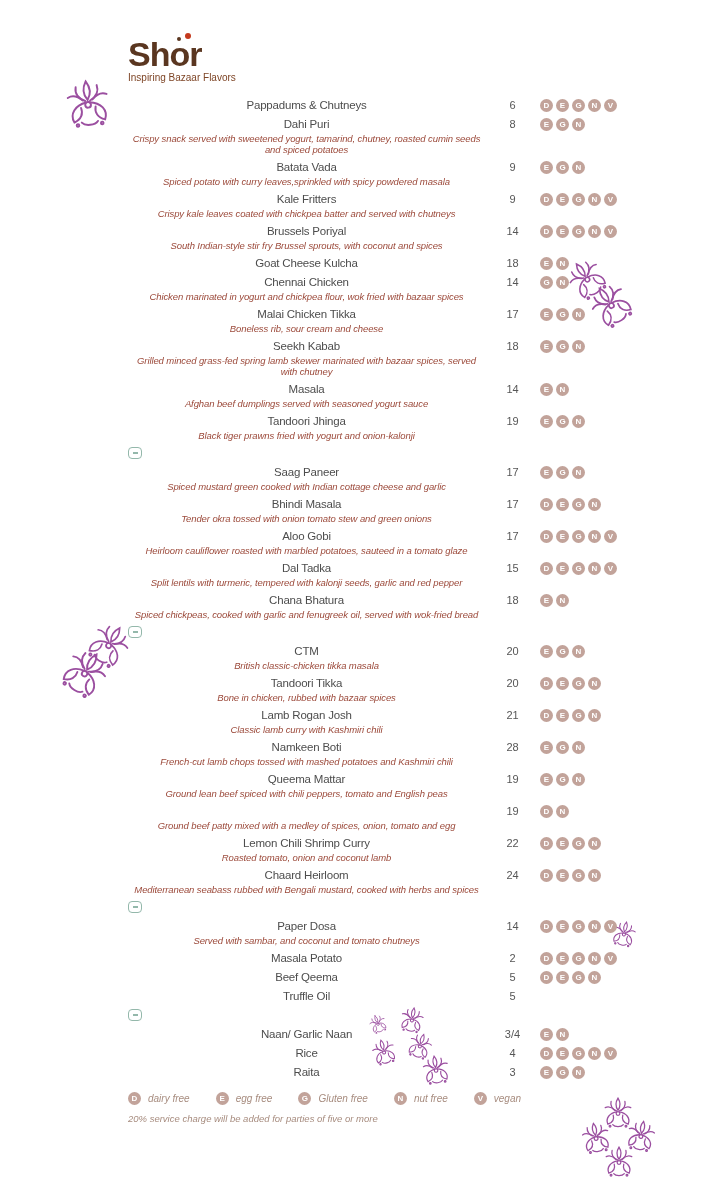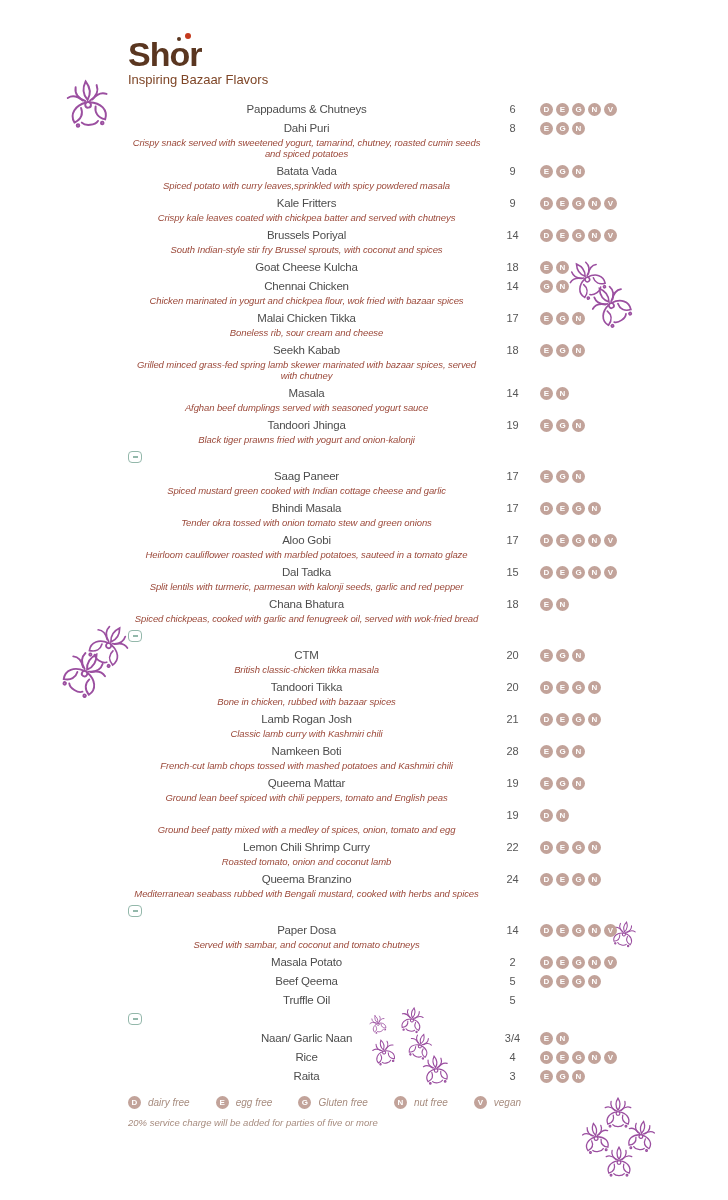--- a/index.html
+++ b/index.html
@@ -7,21 +7,21 @@
         font-family:"Liberation Sans",sans-serif;}
   .content{position:absolute;left:128px;top:36px;width:500px;}
 
   
   .brand{position:relative;margin-bottom:16px;}
   .logo{position:relative;font-size:34px;font-weight:800;letter-spacing:-1px;
         color:#5a3620;line-height:36px;}
   .logo-dot{position:absolute;border-radius:50%;}
   .dot-brown{width:4px;height:4px;background:#5a3620;left:49px;top:1px;}
   .dot-red{width:6px;height:6px;background:#c43a1e;left:57px;top:-3px;}
-  .tagline{font-size:13px;color:#7e4526;letter-spacing:0;margin-top:0;}
+  .tagline{font-size:10px;color:#7e4526;letter-spacing:0;margin-top:0;}
 
   
   .item{display:grid;grid-template-columns:357px 55px 1fr;align-items:start;margin-bottom:6px;text-align:center;}
   .item-name{grid-column:1;grid-row:1;font-size:11.5px;color:#4d4d4d;line-height:13px;letter-spacing:-0.2px;}
   .item-price{grid-column:2;grid-row:1;font-size:11px;color:#565656;line-height:13px;}
   .item-badges{grid-column:3;grid-row:1;display:flex;gap:3px;align-items:center;height:13px;}
   .item-desc{grid-column:1;grid-row:2;font-size:9.5px;font-style:italic;color:#9c4a3b;
              line-height:11px;letter-spacing:-0.1px;margin-top:2px;}
 
   .badge{width:13px;height:13px;border-radius:50%;background:#c2a39a;color:#ffffff;
@@ -357,21 +357,21 @@
     <span class="badge">D</span>
 
     <span class="badge">E</span>
 
     <span class="badge">G</span>
 
     <span class="badge">N</span>
 
     <span class="badge">V</span>
   </div>
-      <div class="item-desc">Split lentils with turmeric, parmesan with kalonji seeds, garlic and red pepper</div>
+      <div class="item-desc">Split lentils with turmeric, tempered with kalonji seeds, garlic and red pepper</div>
     </div>
 
     <div class="item">
       <div class="item-name">Chana Bhatura</div>
       <div class="item-price">18</div>
       <div class="item-badges">
     <span class="badge">E</span>
 
     <span class="badge">N</span>
   </div>
@@ -470,21 +470,21 @@
     <span class="badge">E</span>
 
     <span class="badge">G</span>
 
     <span class="badge">N</span>
   </div>
       <div class="item-desc">Roasted tomato, onion and coconut lamb</div>
     </div>
 
     <div class="item">
-      <div class="item-name">Queema Branzino</div>
+      <div class="item-name">Chaard Heirloom</div>
       <div class="item-price">24</div>
       <div class="item-badges">
     <span class="badge">D</span>
 
     <span class="badge">E</span>
 
     <span class="badge">G</span>
 
     <span class="badge">N</span>
   </div>

